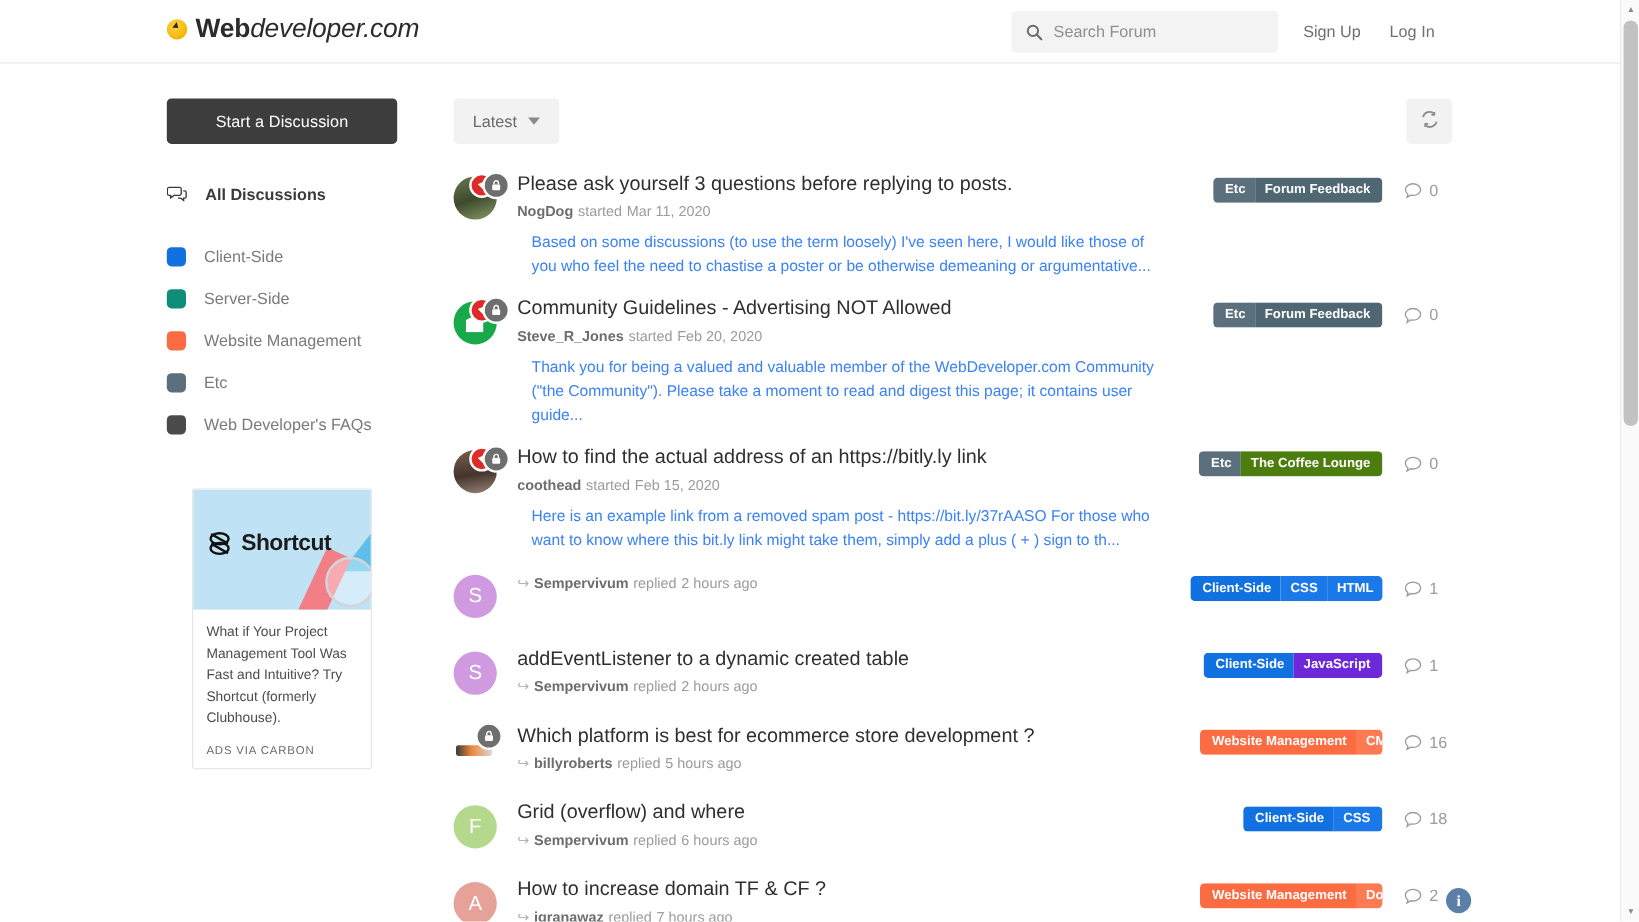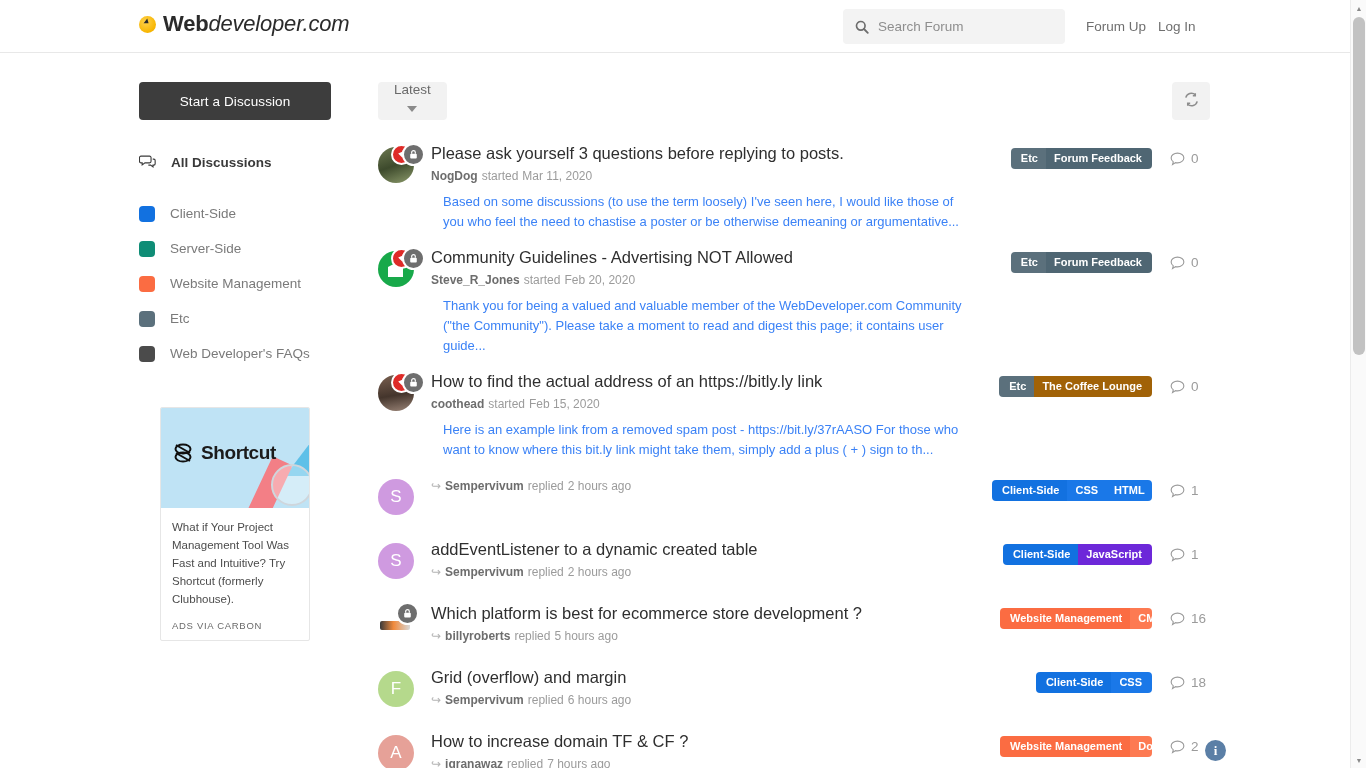--- a/index.html
+++ b/index.html
@@ -135,21 +135,21 @@
 
   
   .main { position: absolute; left: 378px; top: 82px; width: 832px; }
 
   .toolbar { display: flex; align-items: center; justify-content: space-between; height: 38px; }
   .sort-btn {
     background: #f2f2f2; border: 0; border-radius: 4px;
     height: 38px; padding: 0 16px;
     font-family: "Liberation Sans", sans-serif;
     font-size: 13.5px; color: #6a6a6a; cursor: pointer;
-    display: flex; align-items: center; gap: 9px; flex-direction: column;
+    display: flex; align-items: center; gap: 9px;
   }
   .caret {
     width: 0; height: 0;
     border-left: 5px solid transparent; border-right: 5px solid transparent;
     border-top: 6px solid #8a8a8a;
   }
   .refresh-btn {
     background: #f2f2f2; border: 0; border-radius: 4px;
     width: 38px; height: 38px; cursor: pointer;
     display: flex; align-items: center; justify-content: center;
@@ -267,21 +267,21 @@
     <div class="search-box">
       <span class="search-icon">
         <svg width="14" height="14" viewBox="0 0 16 16">
             <circle cx="6.6" cy="6.6" r="4.9" fill="none" stroke="#6d6d6d" stroke-width="1.9"></circle>
             <line x1="10.3" y1="10.3" x2="14.6" y2="14.6" stroke="#6d6d6d" stroke-width="2.1" stroke-linecap="round"></line>
           </svg>
       </span>
       <input class="search-input" type="text" placeholder="Search Forum" style="">
     </div>
 
-    <a class="hdr-link signup">Forum Up</a>
+    <a class="hdr-link signup">Sign Up</a>
     <a class="hdr-link login">Log In</a>
   </div>
 
   <div class="sidebar">
     <button class="start-btn">Start a Discussion</button>
 
     <div class="nav">
       <div class="nav-row active">
         <span class="nav-ico">
           <svg width="17" height="14" viewBox="0 0 18 15">
@@ -458,21 +458,21 @@
           <div class="item-meta">
             <span class="who">coothead</span>
             <span>started</span>
             <span>Feb 15, 2020</span>
           </div>
           <div class="item-excerpt">Here is an example link from a removed spam post - https://bit.ly/37rAASO For those who want to know where this bit.ly link might take them, simply add a plus ( + ) sign to th...</div>
         </div>
         <div class="item-right">
           <div class="tagchips">
             <span class="chip primary" style="background:#5b707c">Etc</span>
-            <span class="chip last" style="background:#a16207">The Coffee Lounge</span>
+            <span class="chip last" style="background:#4d7c0f">The Coffee Lounge</span>
           </div>
           <div class="replies">
             <span class="bubble">
               <svg width="15" height="14" viewBox="0 0 16 15">
                   <path d="M8 1.2c3.8 0 6.8 2.3 6.8 5.2S11.8 11.6 8 11.6a9 9 0 0 1-2-.2l-3.3 2 .8-2.8C2.1 9.6 1.2 8.1 1.2 6.4 1.2 3.5 4.2 1.2 8 1.2z" fill="none" stroke="#9b9b9b" stroke-width="1.2"></path>
                 </svg>
             </span>
             <span>0</span>
           </div>
         </div>
@@ -569,21 +569,21 @@
             <span>16</span>
           </div>
         </div>
       </div>
 
       <div class="item compact">
         <div class="avatar-wrap">
           <div class="avatar" style="background:#b5d98c">F</div>
         </div>
         <div class="item-body">
-          <div class="item-title">Grid (overflow) and margin</div>
+          <div class="item-title">Grid (overflow) and where</div>
           <div class="item-meta">
             <span class="reply-arrow">↪</span>
             <span class="who">Sempervivum</span>
             <span>replied</span>
             <span>6 hours ago</span>
           </div>
         </div>
         <div class="item-right">
           <div class="tagchips">
             <span class="chip primary" style="background:#1271e0">Client-Side</span>

